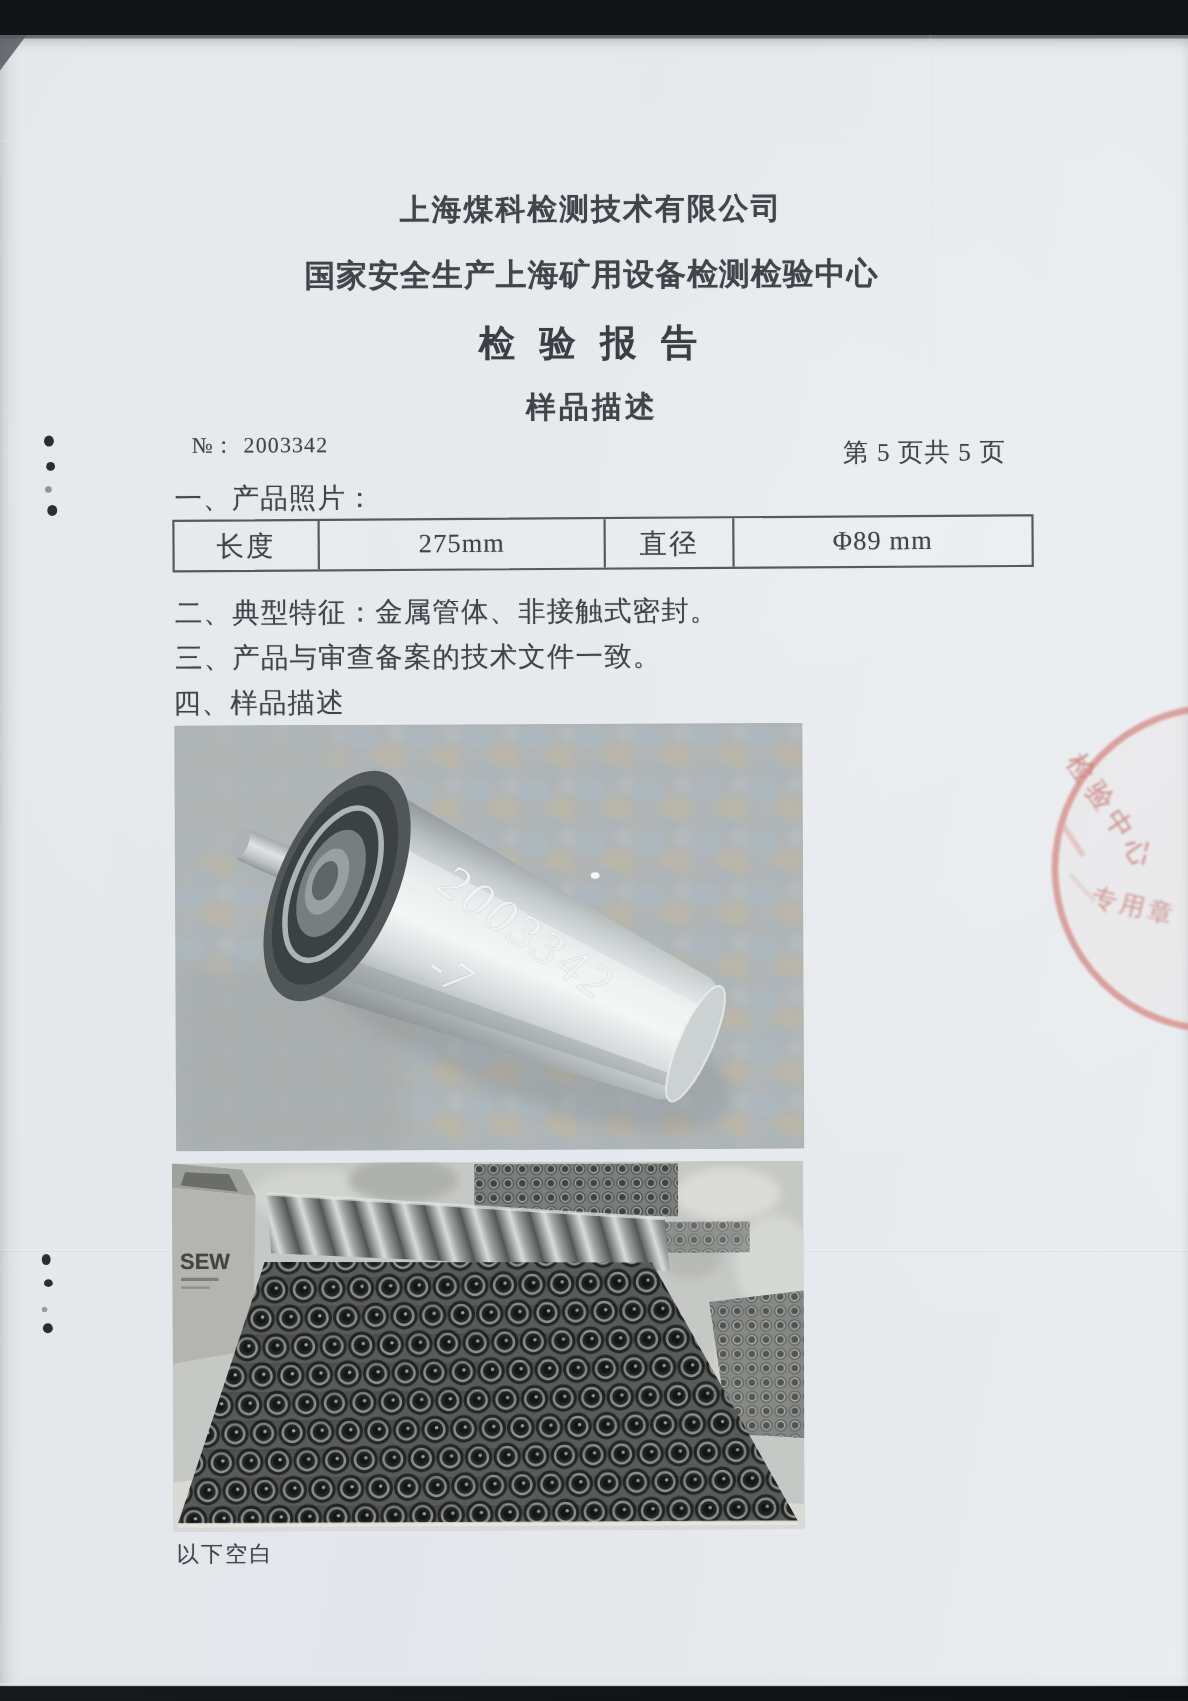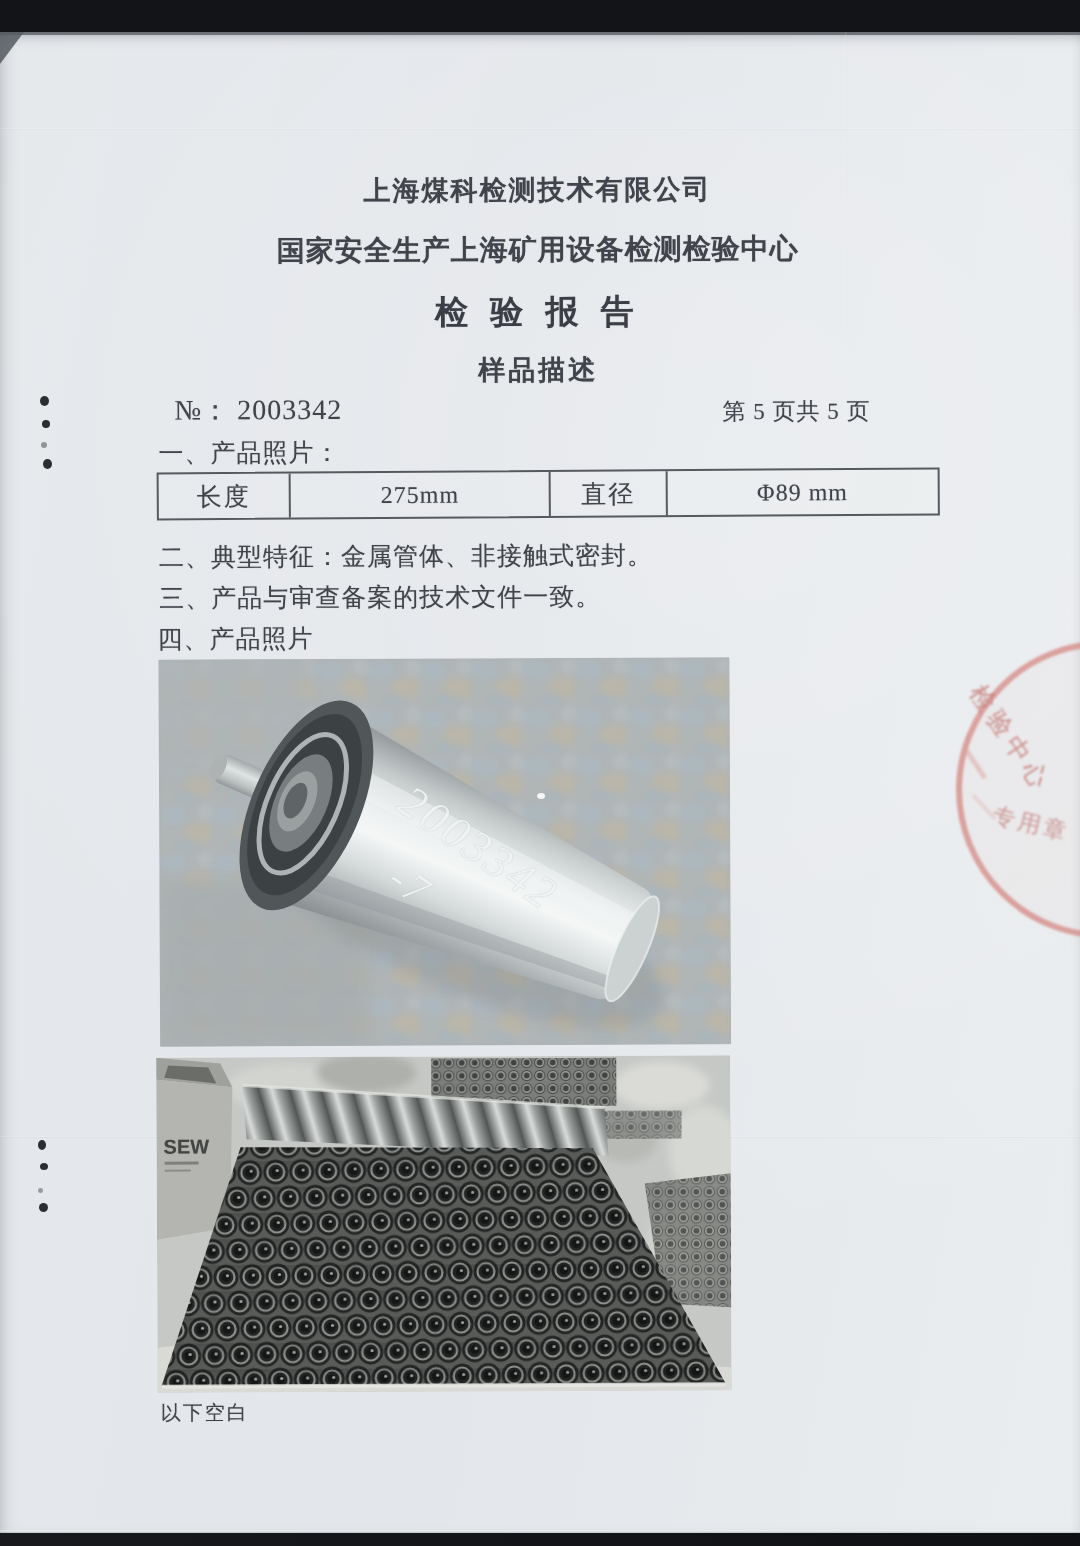--- a/index.html
+++ b/index.html
@@ -34,23 +34,23 @@
     background:linear-gradient(90deg,rgba(255,255,255,.4),rgba(130,135,140,.12));opacity:.35;}
   .dot{position:absolute;background:#2b2e31;border-radius:50%;filter:blur(.4px);}
 
   .doc{position:absolute;inset:0;transform:rotate(-.25deg);color:#41454b;
        text-shadow:0 0 1px rgba(62,66,72,.35);}
   .centered{position:absolute;left:0;right:0;text-align:center;}
   .company{top:140px;font-size:27px;letter-spacing:2px;font-weight:600;}
   .center-name{top:199px;font-size:28px;letter-spacing:1px;font-weight:600;}
   .report-title{top:258px;font-size:33px;font-weight:700;letter-spacing:7px;color:#3b3f45;}
   .sample-desc{top:320px;font-size:27px;font-weight:600;letter-spacing:3px;}
-  .meta-no{position:absolute;left:176px;top:358px;font-size:28px;}
+  .meta-no{position:absolute;left:176px;top:358px;font-size:20px;}
   .meta-no .num{margin-left:8px;letter-spacing:1px;}
-  .meta-page{position:absolute;left:724px;top:365px;font-size:23px;letter-spacing:1px;}
+  .meta-page{position:absolute;left:768px;top:365px;font-size:23px;letter-spacing:1px;}
   .item{position:absolute;left:160px;font-size:25px;letter-spacing:1px;}
   .item.i1{top:403px;}
   .item.i2{top:507px;}
   .item.i3{top:548px;}
   .item.i4{top:589px;left:158px;}
   .closing{position:absolute;left:158px;top:1366px;font-size:20px;letter-spacing:2px;}
 
   .dim-table{position:absolute;left:158px;top:438px;width:783px;height:48px;
     display:flex;border:2px solid #565a5e;box-sizing:border-box;transform:rotate(-.12deg);
     background:rgba(255,255,255,.06);}
@@ -102,21 +102,21 @@
 
     <div class="dim-table">
       <div class="cell c1">长度</div>
       <div class="cell c2">275mm</div>
       <div class="cell c3">直径</div>
       <div class="cell c4">Φ89 mm</div>
     </div>
 
     <div class="item i2">二、典型特征：金属管体、非接触式密封。</div>
     <div class="item i3">三、产品与审查备案的技术文件一致。</div>
-    <div class="item i4">四、产品照片</div>
+    <div class="item i4">四、样品描述</div>
 
     <svg class="photo photo1" width="571" height="387" viewBox="0 0 571 387">
       <defs>
         <pattern id="mot" width="52" height="48" patternUnits="userSpaceOnUse">
           <rect width="52" height="48" fill="#b1b5b6"></rect>
           <ellipse cx="14" cy="12" rx="14" ry="10" fill="#a9bbc8" opacity=".55"></ellipse>
           <ellipse cx="40" cy="30" rx="15" ry="11" fill="#c8ba9c" opacity=".5"></ellipse>
           <ellipse cx="30" cy="44" rx="12" ry="9" fill="#9fb4c2" opacity=".4"></ellipse>
           <ellipse cx="48" cy="8" rx="10" ry="8" fill="#bfc6c9" opacity=".5"></ellipse>
         </pattern>

